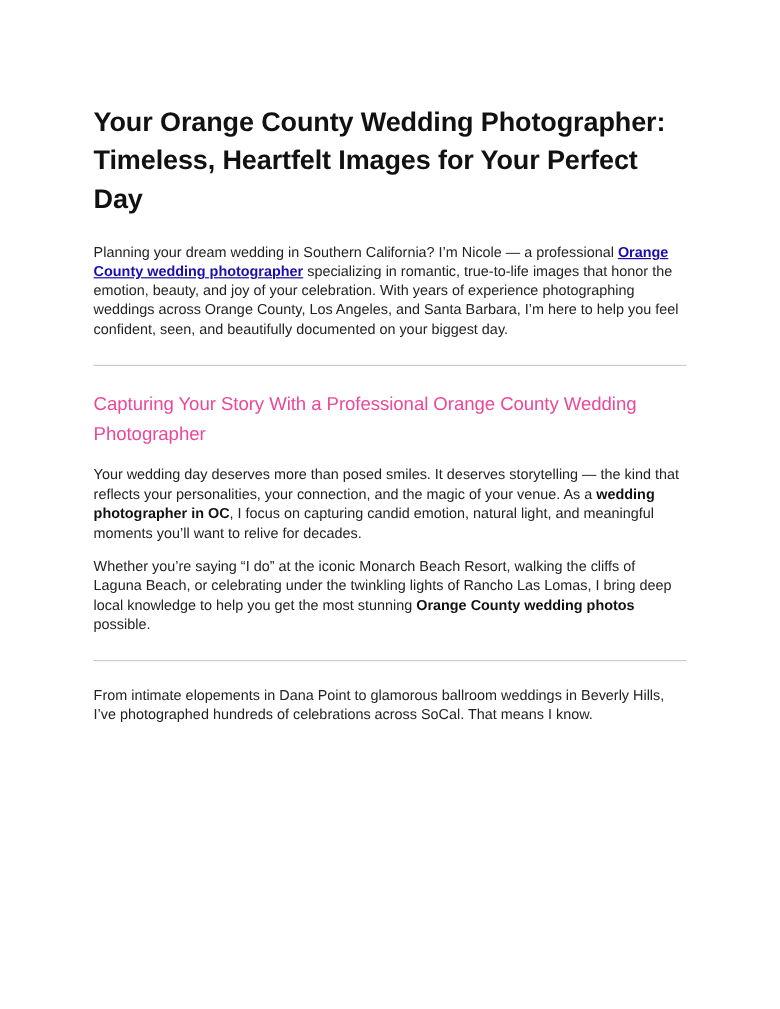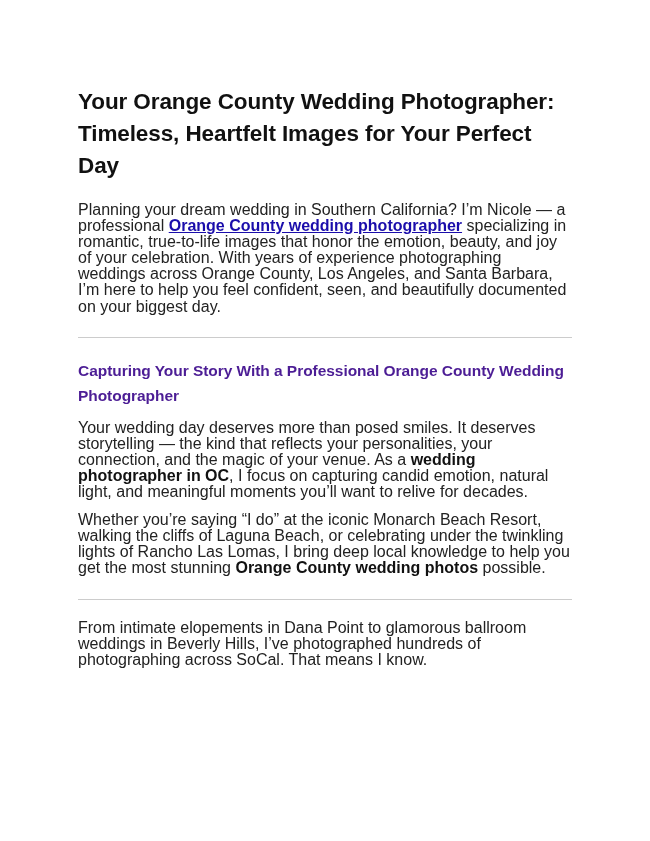--- a/index.html
+++ b/index.html
@@ -27,34 +27,34 @@
     font-size: 22.5px;
     line-height: 32px;
     font-weight: bold;
     margin: 0 0 20px 0;
     letter-spacing: -0.1px;
     color: #111111;
   }
   h2.section-title {
     font-size: 15.5px;
     line-height: 25px;
-    font-weight: bold;
+    font-weight: normal;
     margin: 0 0 12px 0;
-    color: #4c1d95;
+    color: #ec4899;
     letter-spacing: -0.05px;
   }
   h3.sub-title {
     font-size: 13px;
     line-height: 19px;
     font-weight: bold;
     margin: 0 0 11px 0;
     color: #111111;
   }
   p.body-text {
-    font-size: 16px;
+    font-size: 12px;
     line-height: 16.1px;
     margin: 0 0 12px 0;
     color: #222222;
     text-align: left;
   }
   p.body-text:last-child {
     margin-bottom: 0;
   }
   .link {
     color: #1a0dab;
@@ -94,16 +94,16 @@
 
   <div class="block">
     <h2 class="section-title">Capturing Your Story With a Professional Orange County Wedding Photographer</h2>
     <p class="body-text"><span>Your wedding day deserves more than posed smiles. It deserves storytelling — the kind that reflects your personalities, your connection, and the magic of your venue. As a </span><span class="bold">wedding photographer in OC</span><span>, I focus on capturing candid emotion, natural light, and meaningful moments you’ll want to relive for decades.</span></p>
     <p class="body-text"><span>Whether you’re saying “I do” at the iconic Monarch Beach Resort, walking the cliffs of Laguna Beach, or celebrating under the twinkling lights of Rancho Las Lomas, I bring deep local knowledge to help you get the most stunning </span><span class="bold">Orange County wedding photos</span><span> possible.</span></p>
   </div>
 
   <hr class="divider">
 
   <div class="block">
-    <p class="body-text">From intimate elopements in Dana Point to glamorous ballroom weddings in Beverly Hills, I’ve photographed hundreds of photographing across SoCal. That means I know.</p>
+    <p class="body-text">From intimate elopements in Dana Point to glamorous ballroom weddings in Beverly Hills, I’ve photographed hundreds of celebrations across SoCal. That means I know.</p>
   </div>
 
 </div>
 
 </body></html>

